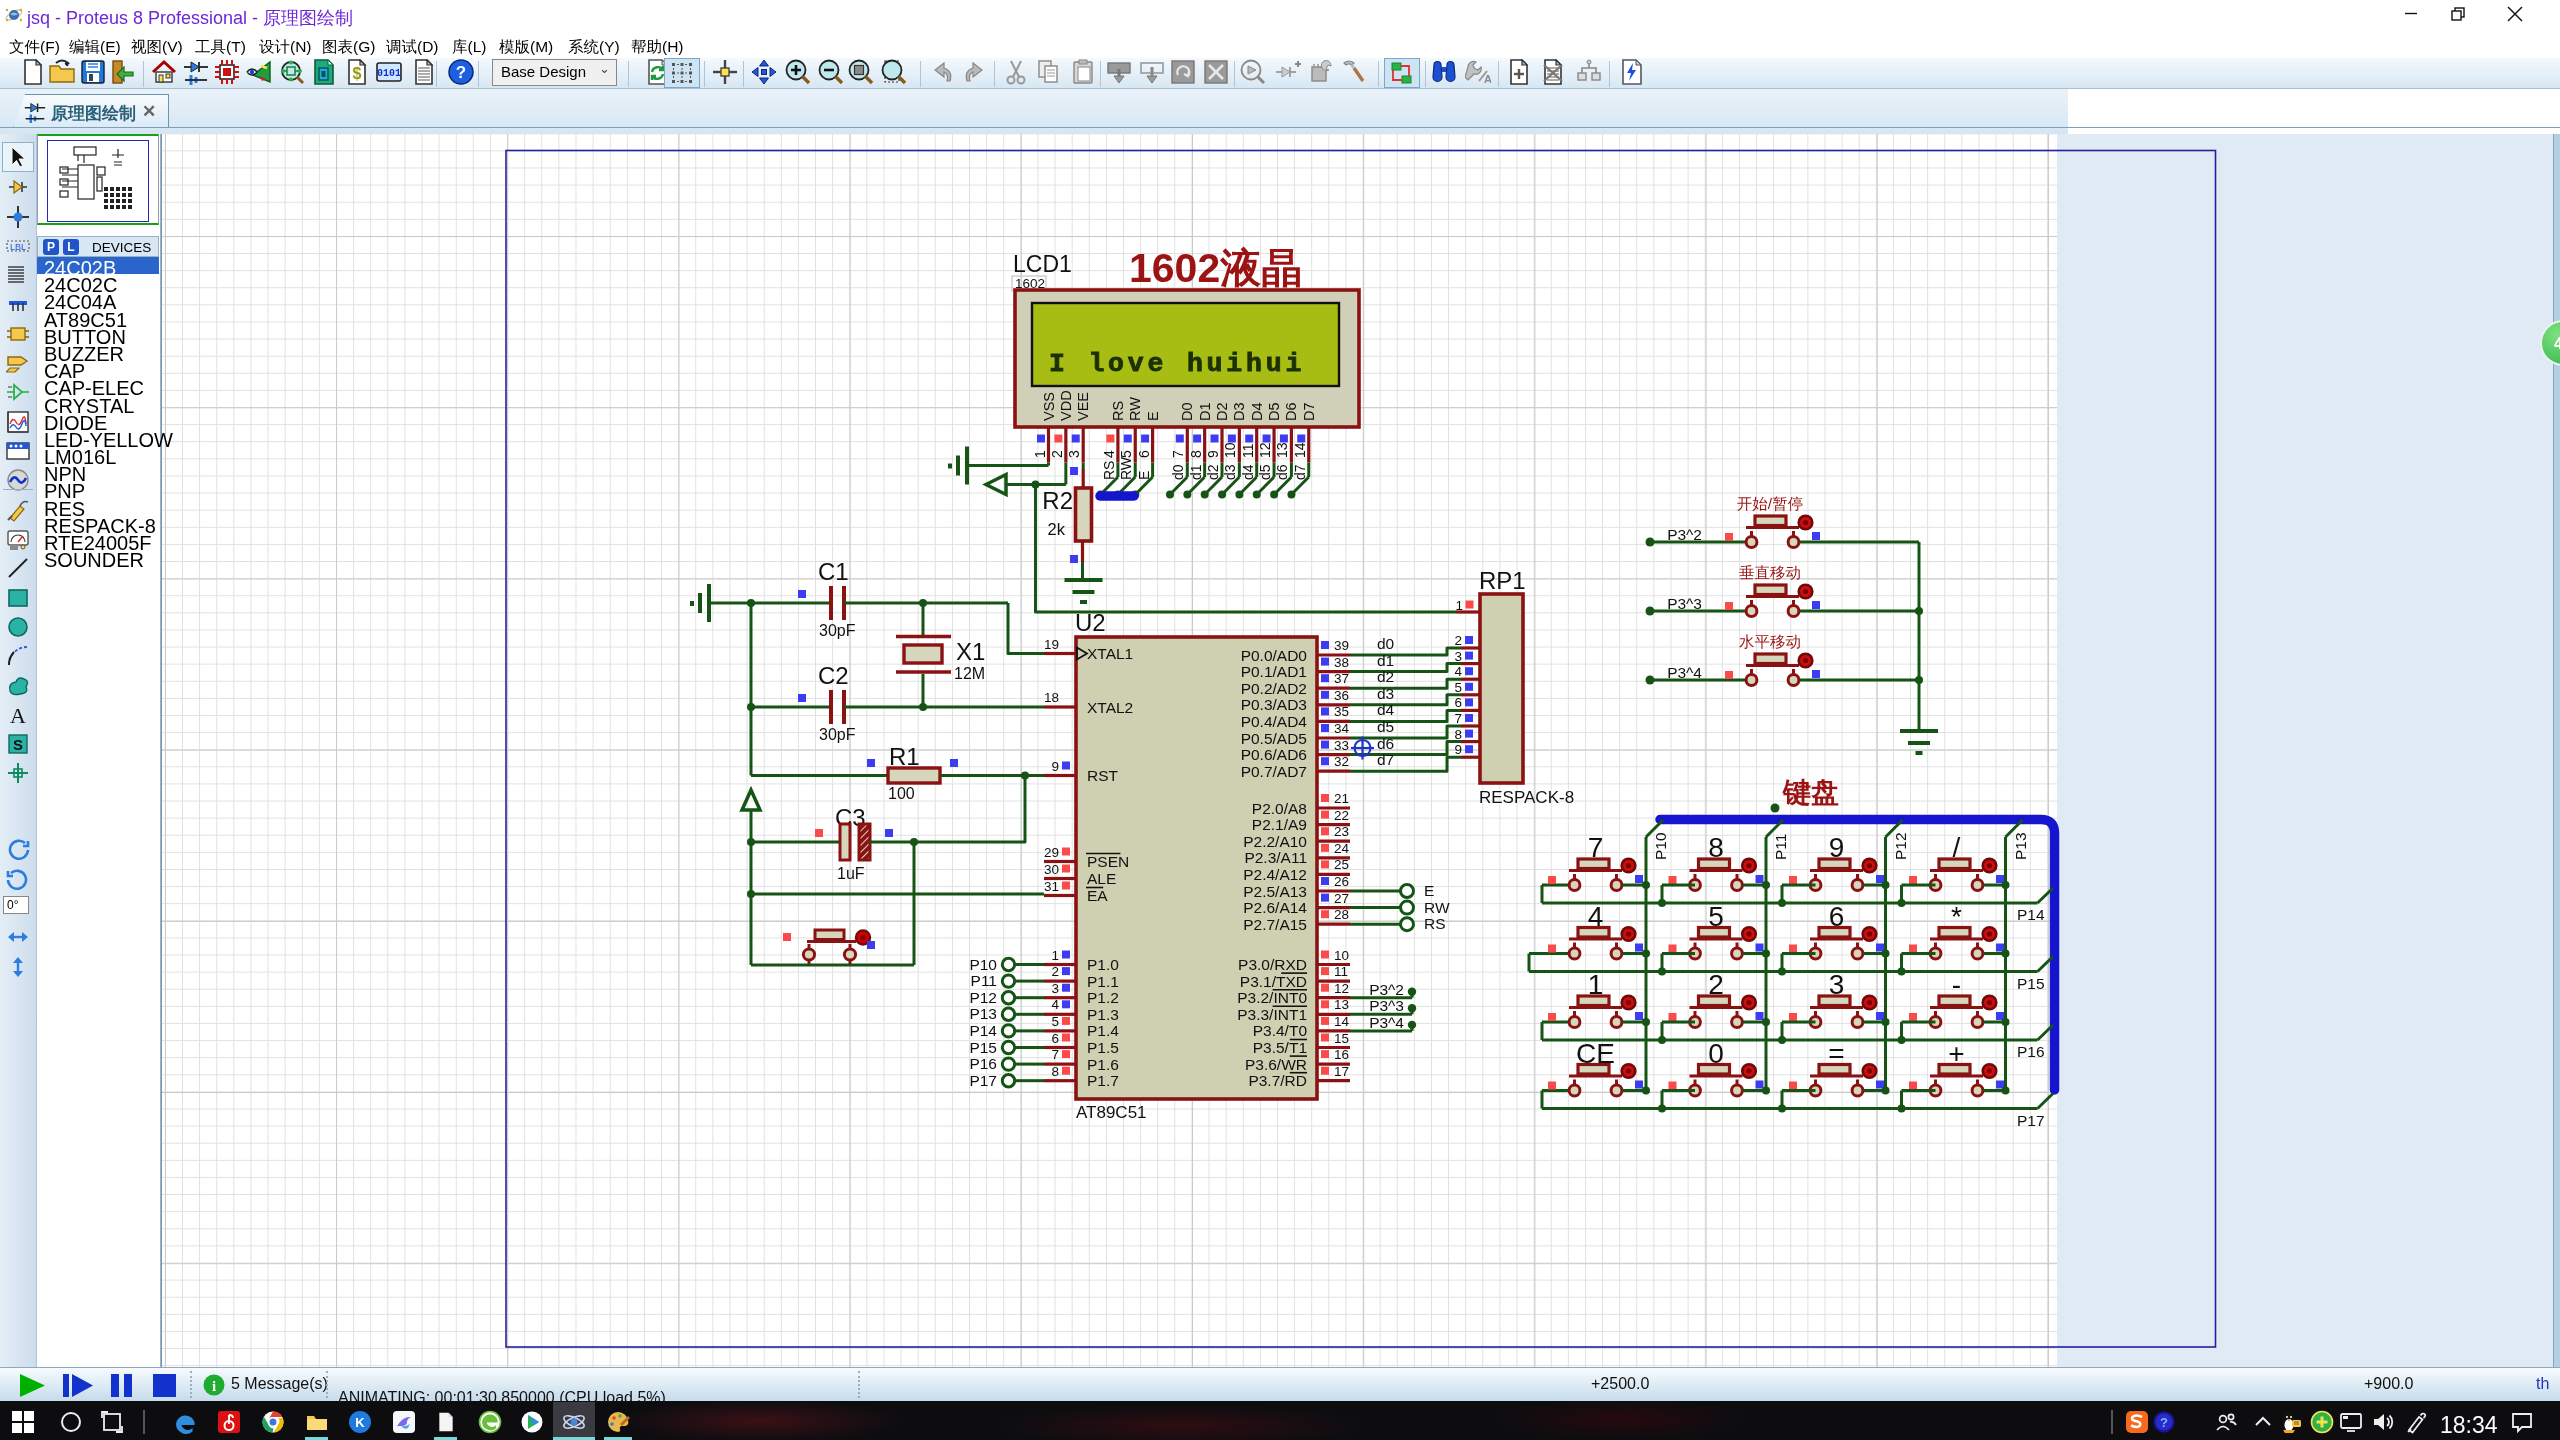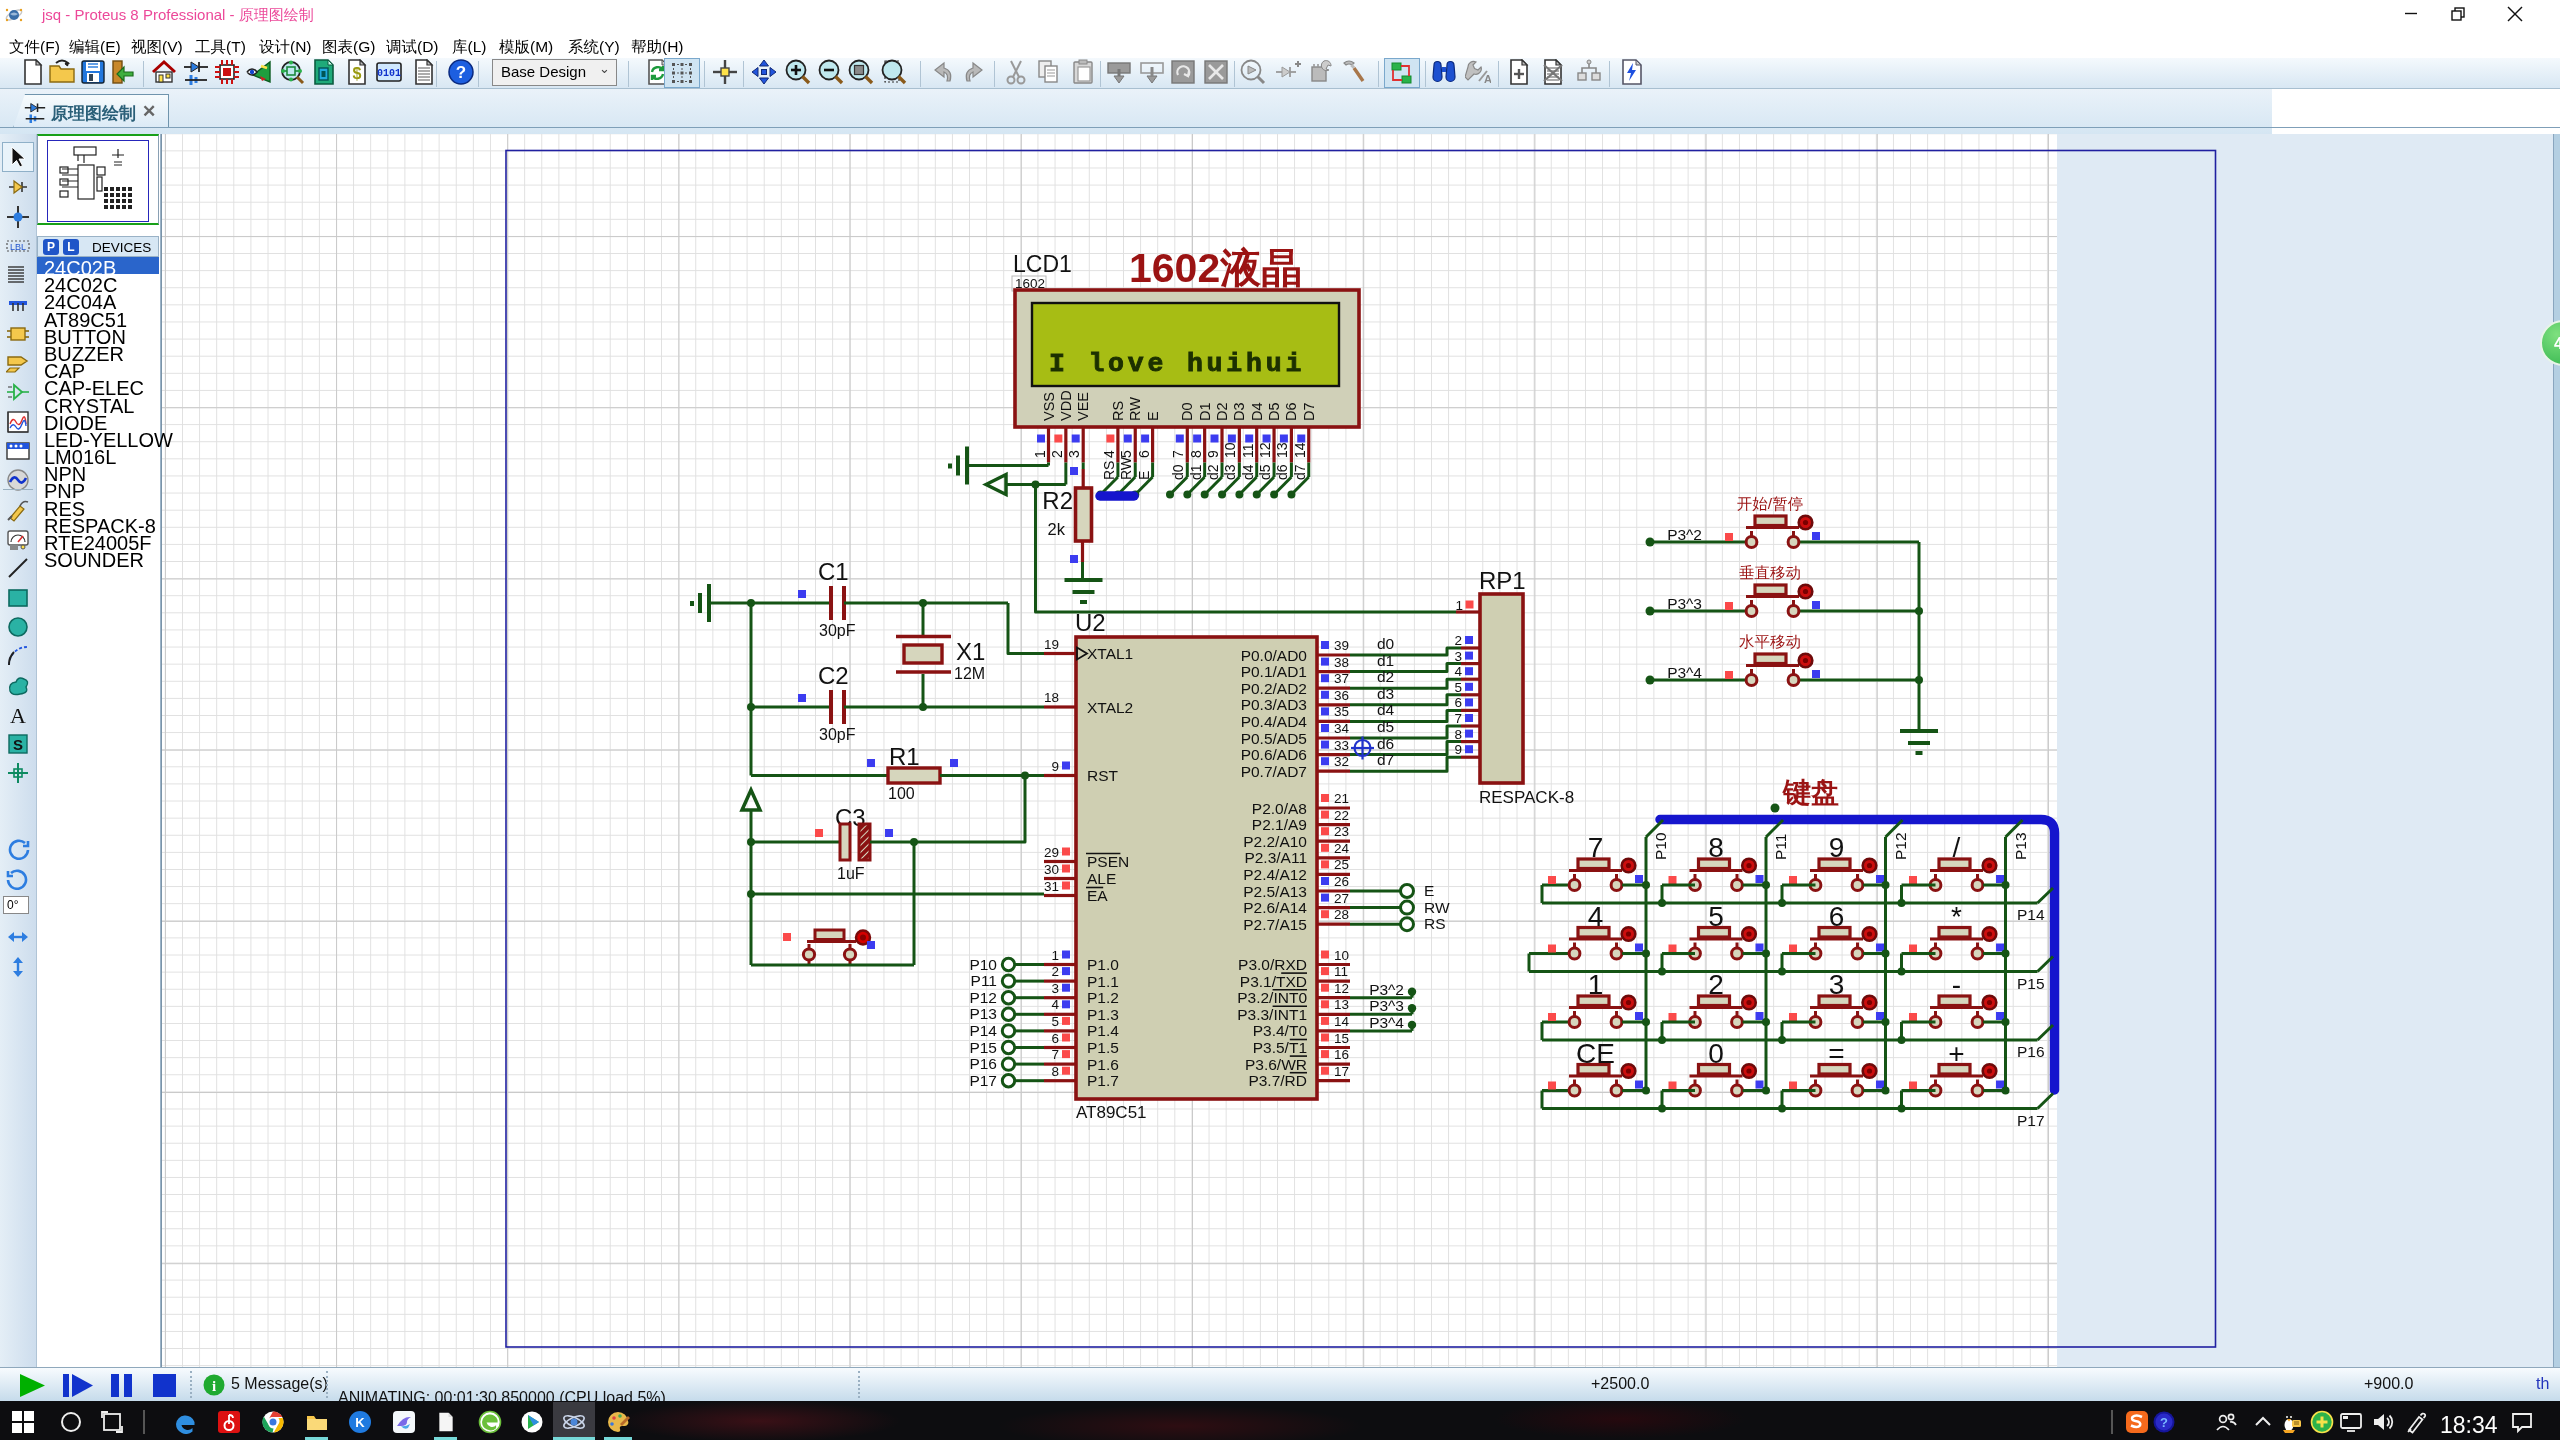--- a/index.html
+++ b/index.html
@@ -1,26 +1,26 @@
 <!DOCTYPE html>
 <html><head><meta charset="utf-8">
 <style>
 * {margin:0;padding:0;box-sizing:border-box}
 html,body {width:2560px;height:1440px;overflow:hidden;font-family:"Liberation Sans",sans-serif;background:#fff}
 .ab {position:absolute}
 #titlebar {position:absolute;left:0;top:0;width:2560px;height:30px;background:#ffffff}
-#titlebar .t {position:absolute;left:42px;top:6px;font-size:15px;color:#ec4899}
+#titlebar .t {position:absolute;left:27px;top:6px;font-size:18px;color:#6d28d9}
 #menubar {position:absolute;left:0;top:30px;width:2348px;height:28px;background:#ffffff;font-size:15.5px}
 #menubar span {position:absolute;top:7px}
 #toolbar {position:absolute;left:0;top:58px;width:2560px;height:31px;background:linear-gradient(#f4f9fd,#d8e7f3);border-bottom:1px solid #a8bfd0}
 .tsep {position:absolute;width:1px;height:26px;background:#b0c4d4}
 .press {position:absolute;background:#cfe4f2;border:1px solid #7aa8cc}
 #dd {position:absolute;left:492px;top:59px;width:125px;height:27px;background:#f0f0f0;border:1px solid #888;font-size:15px;padding:3px 0 0 8px;color:#000}
 #ddv {position:absolute;right:6px;top:1px;color:#444;font-size:13px}
-#tabbar {position:absolute;left:0;top:89px;width:2272px;height:45px;background:linear-gradient(#eaf2f9,#d5e6f3)}
+#tabbar {position:absolute;left:0;top:89px;width:2068px;height:45px;background:linear-gradient(#eaf2f9,#d5e6f3)}
 #tabline {position:absolute;left:0;top:38px;width:2560px;height:1px;background:#7f9fb8}
 #tab {position:absolute;left:13px;top:5px;width:156px;height:34px;background:linear-gradient(#f7fbfd,#dbeaf6);border:1px solid #6f94ad;border-bottom:none;clip-path:polygon(12px 0,100% 0,100% 100%,0 100%);}
 #tab .txt {position:absolute;left:37px;top:7px;font-size:17px;font-weight:bold;color:#2a5f78}
 #tab .x {position:absolute;left:128px;top:6px;font-size:17px;color:#666;font-weight:bold}
 #main {position:absolute;left:0;top:134px;width:2560px;height:1233px;background:#dfeaf4}
 #toolstrip {position:absolute;left:0;top:134px;width:37px;height:1233px;background:linear-gradient(90deg,#e4eef6,#cddded);border-right:1px solid #b0c4d6}
 #devpanel {position:absolute;left:37px;top:134px;width:124px;height:1233px;background:#fff;border-right:1px solid #9ab2c6}
 #preview {position:absolute;left:0px;top:0px;width:122px;height:91px;background:#fff;border:1px solid #8aa0b4;border-top:2px solid #18a018;border-bottom:2px solid #18a018}
 #plhdr {position:absolute;left:0;top:102px;width:122px;height:21px;background:#d7e7f4;border:1px solid #9ab2c6;font-size:13.5px}
 .plbtn {position:absolute;top:2px;width:16px;height:16px;background:#1f55c8;border-radius:3px;color:#fff;font-weight:bold;font-size:12px;text-align:center;line-height:16px}

